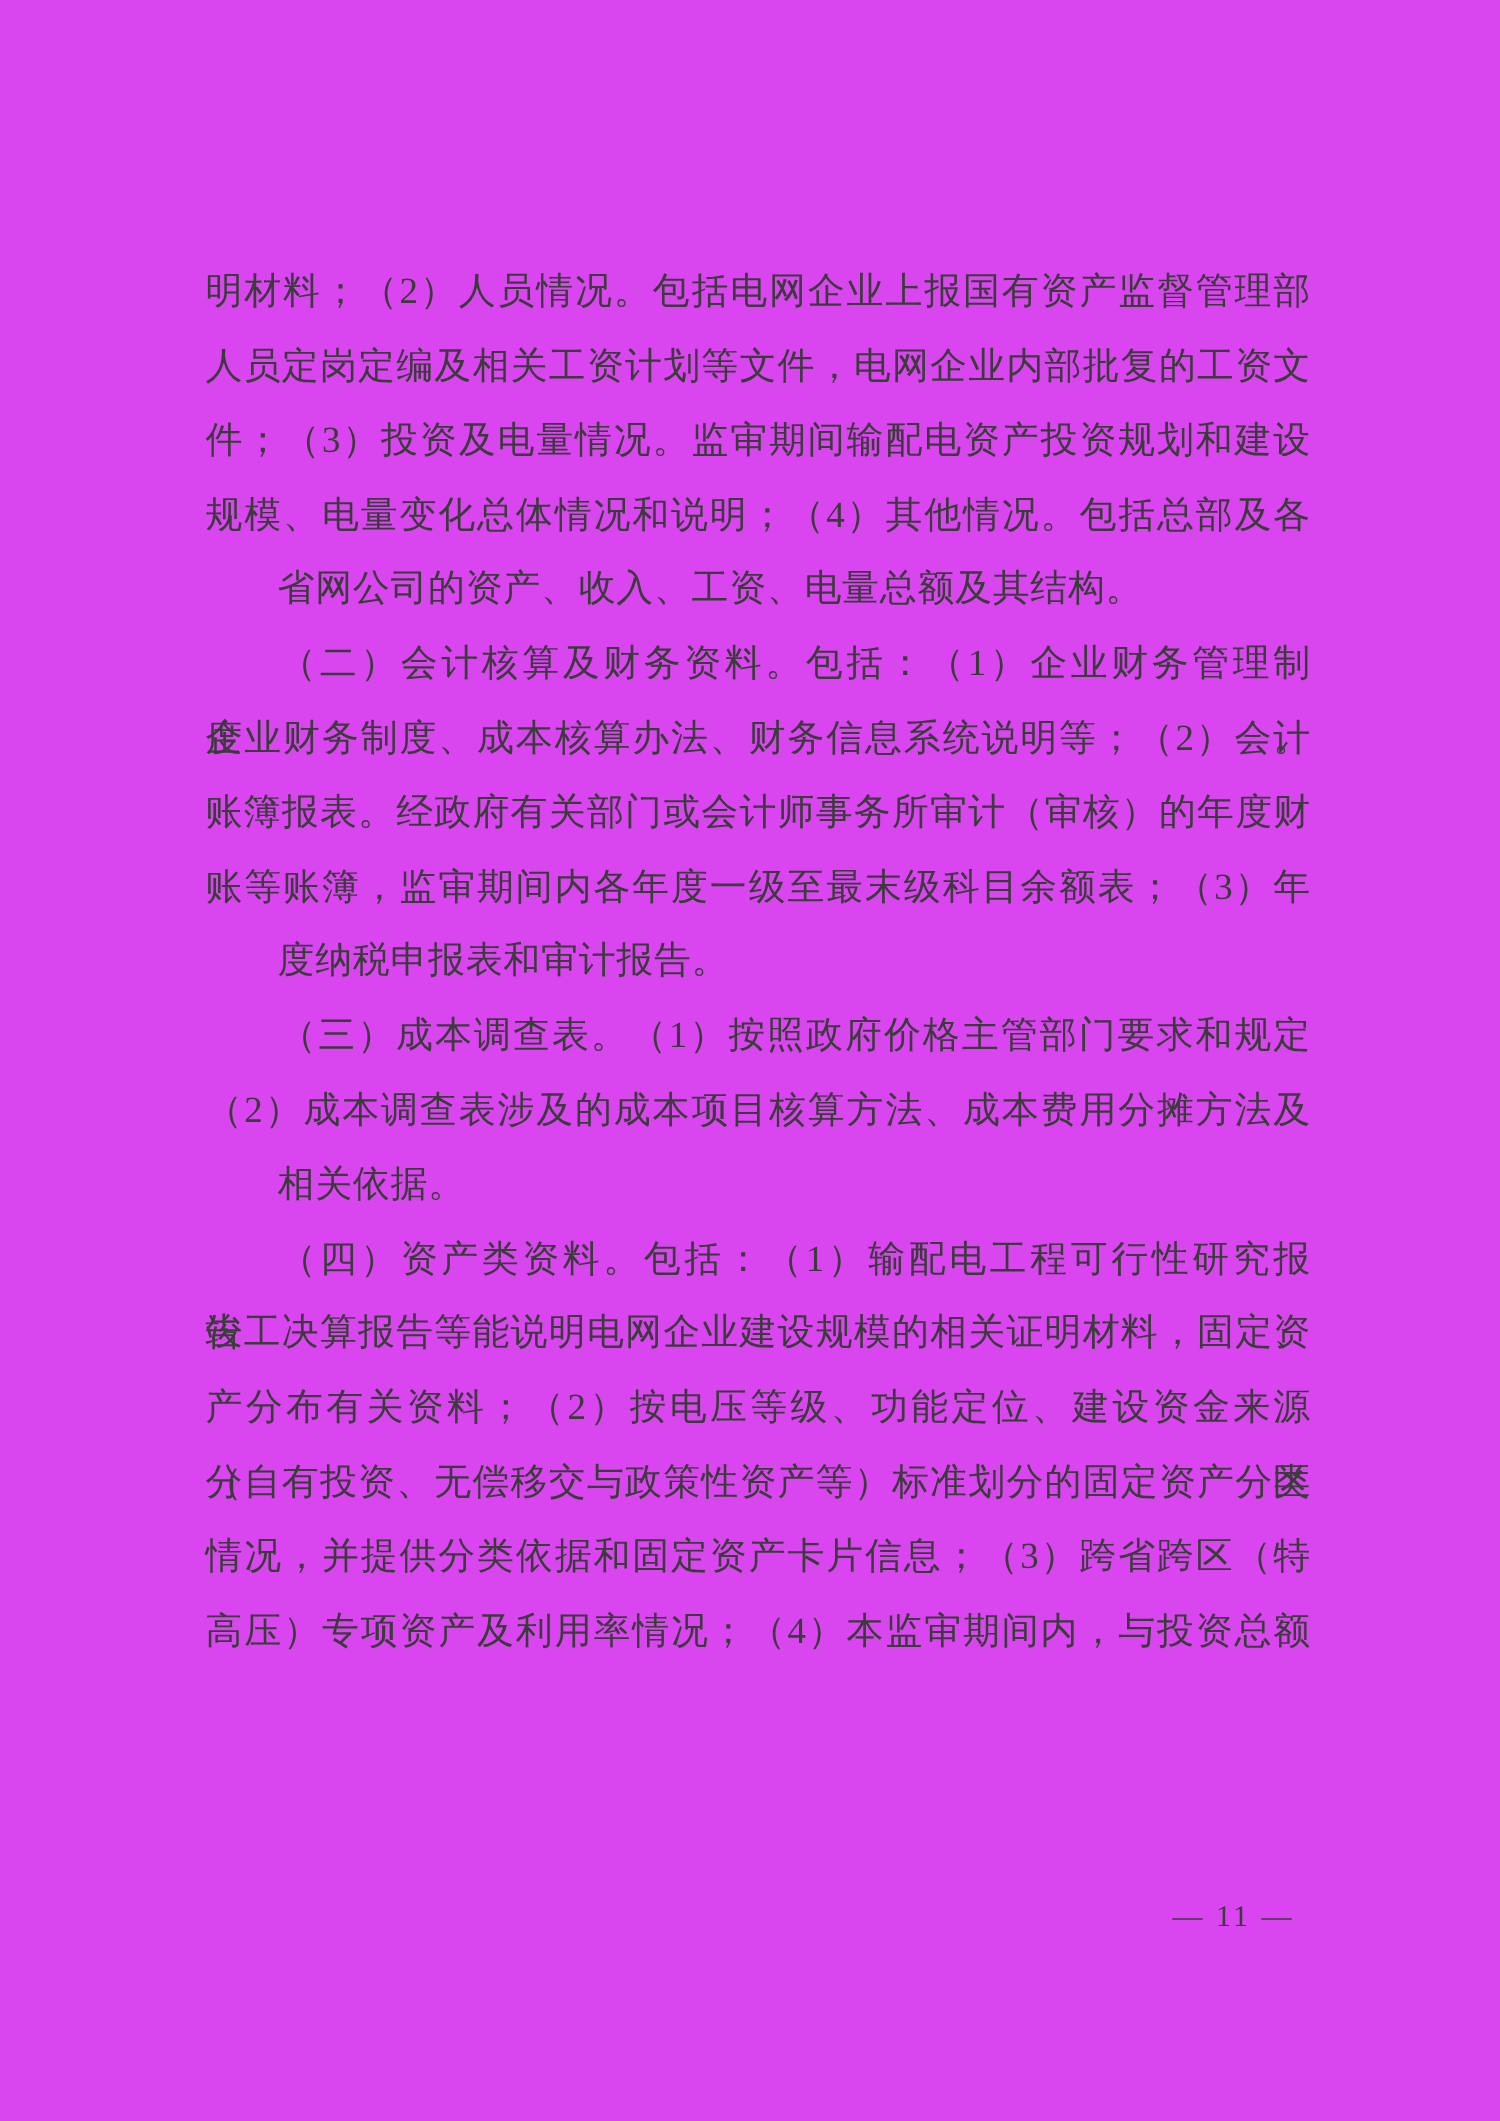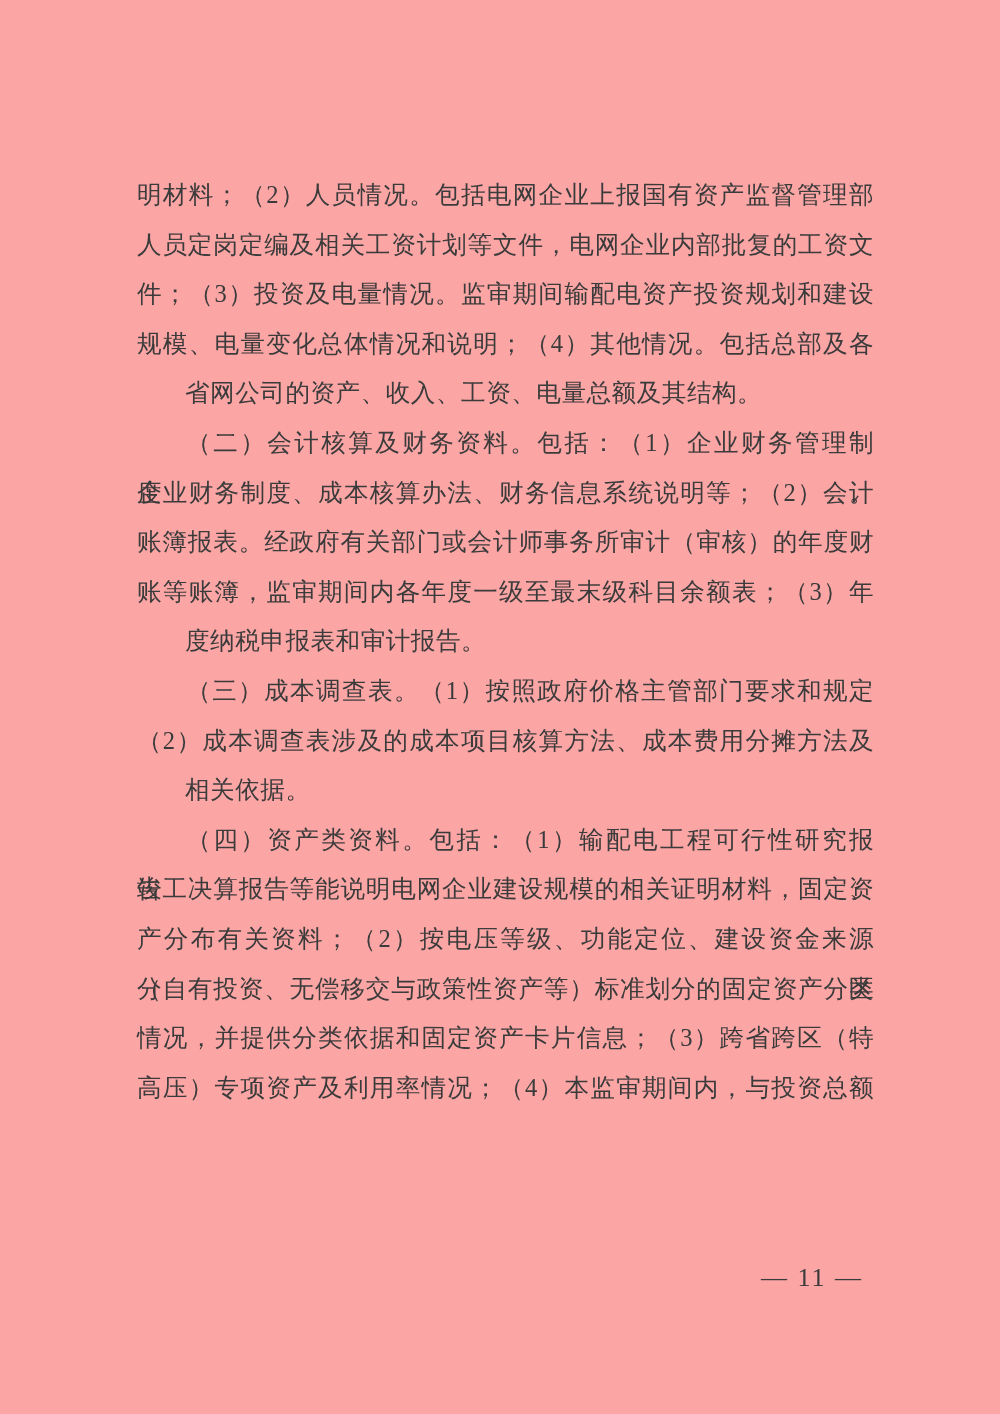--- a/index.html
+++ b/index.html
@@ -4,21 +4,21 @@
 <style>
   html, body {
     margin: 0;
     padding: 0;
     background: #ffffff;
   }
   .page {
     position: relative;
     width: 1000px;
     height: 1414px;
-    background: #fca5a5;
+    background: #d946ef;
     overflow: hidden;
     font-family: "Liberation Serif", "DejaVu Serif", serif;
   }
   .page-body-text {
     position: absolute;
     left: 137px;
     top: 170px;
     width: 737px;
     color: #3b3b3b;
     font-size: 24.6px;
@@ -38,21 +38,21 @@
     margin-left: 48px;
   }
   .text-line.indent {
     text-indent: 2em;
   }
   .page-footer {
     position: absolute;
     top: 1258px;
     right: 137px;
     color: #3b3b3b;
-    font-size: 26px;
+    font-size: 20px;
     line-height: 40px;
     letter-spacing: 2px;
     text-align: right;
   }
 </style>
 </head>
 <body>
 
 <div class="page">
 

